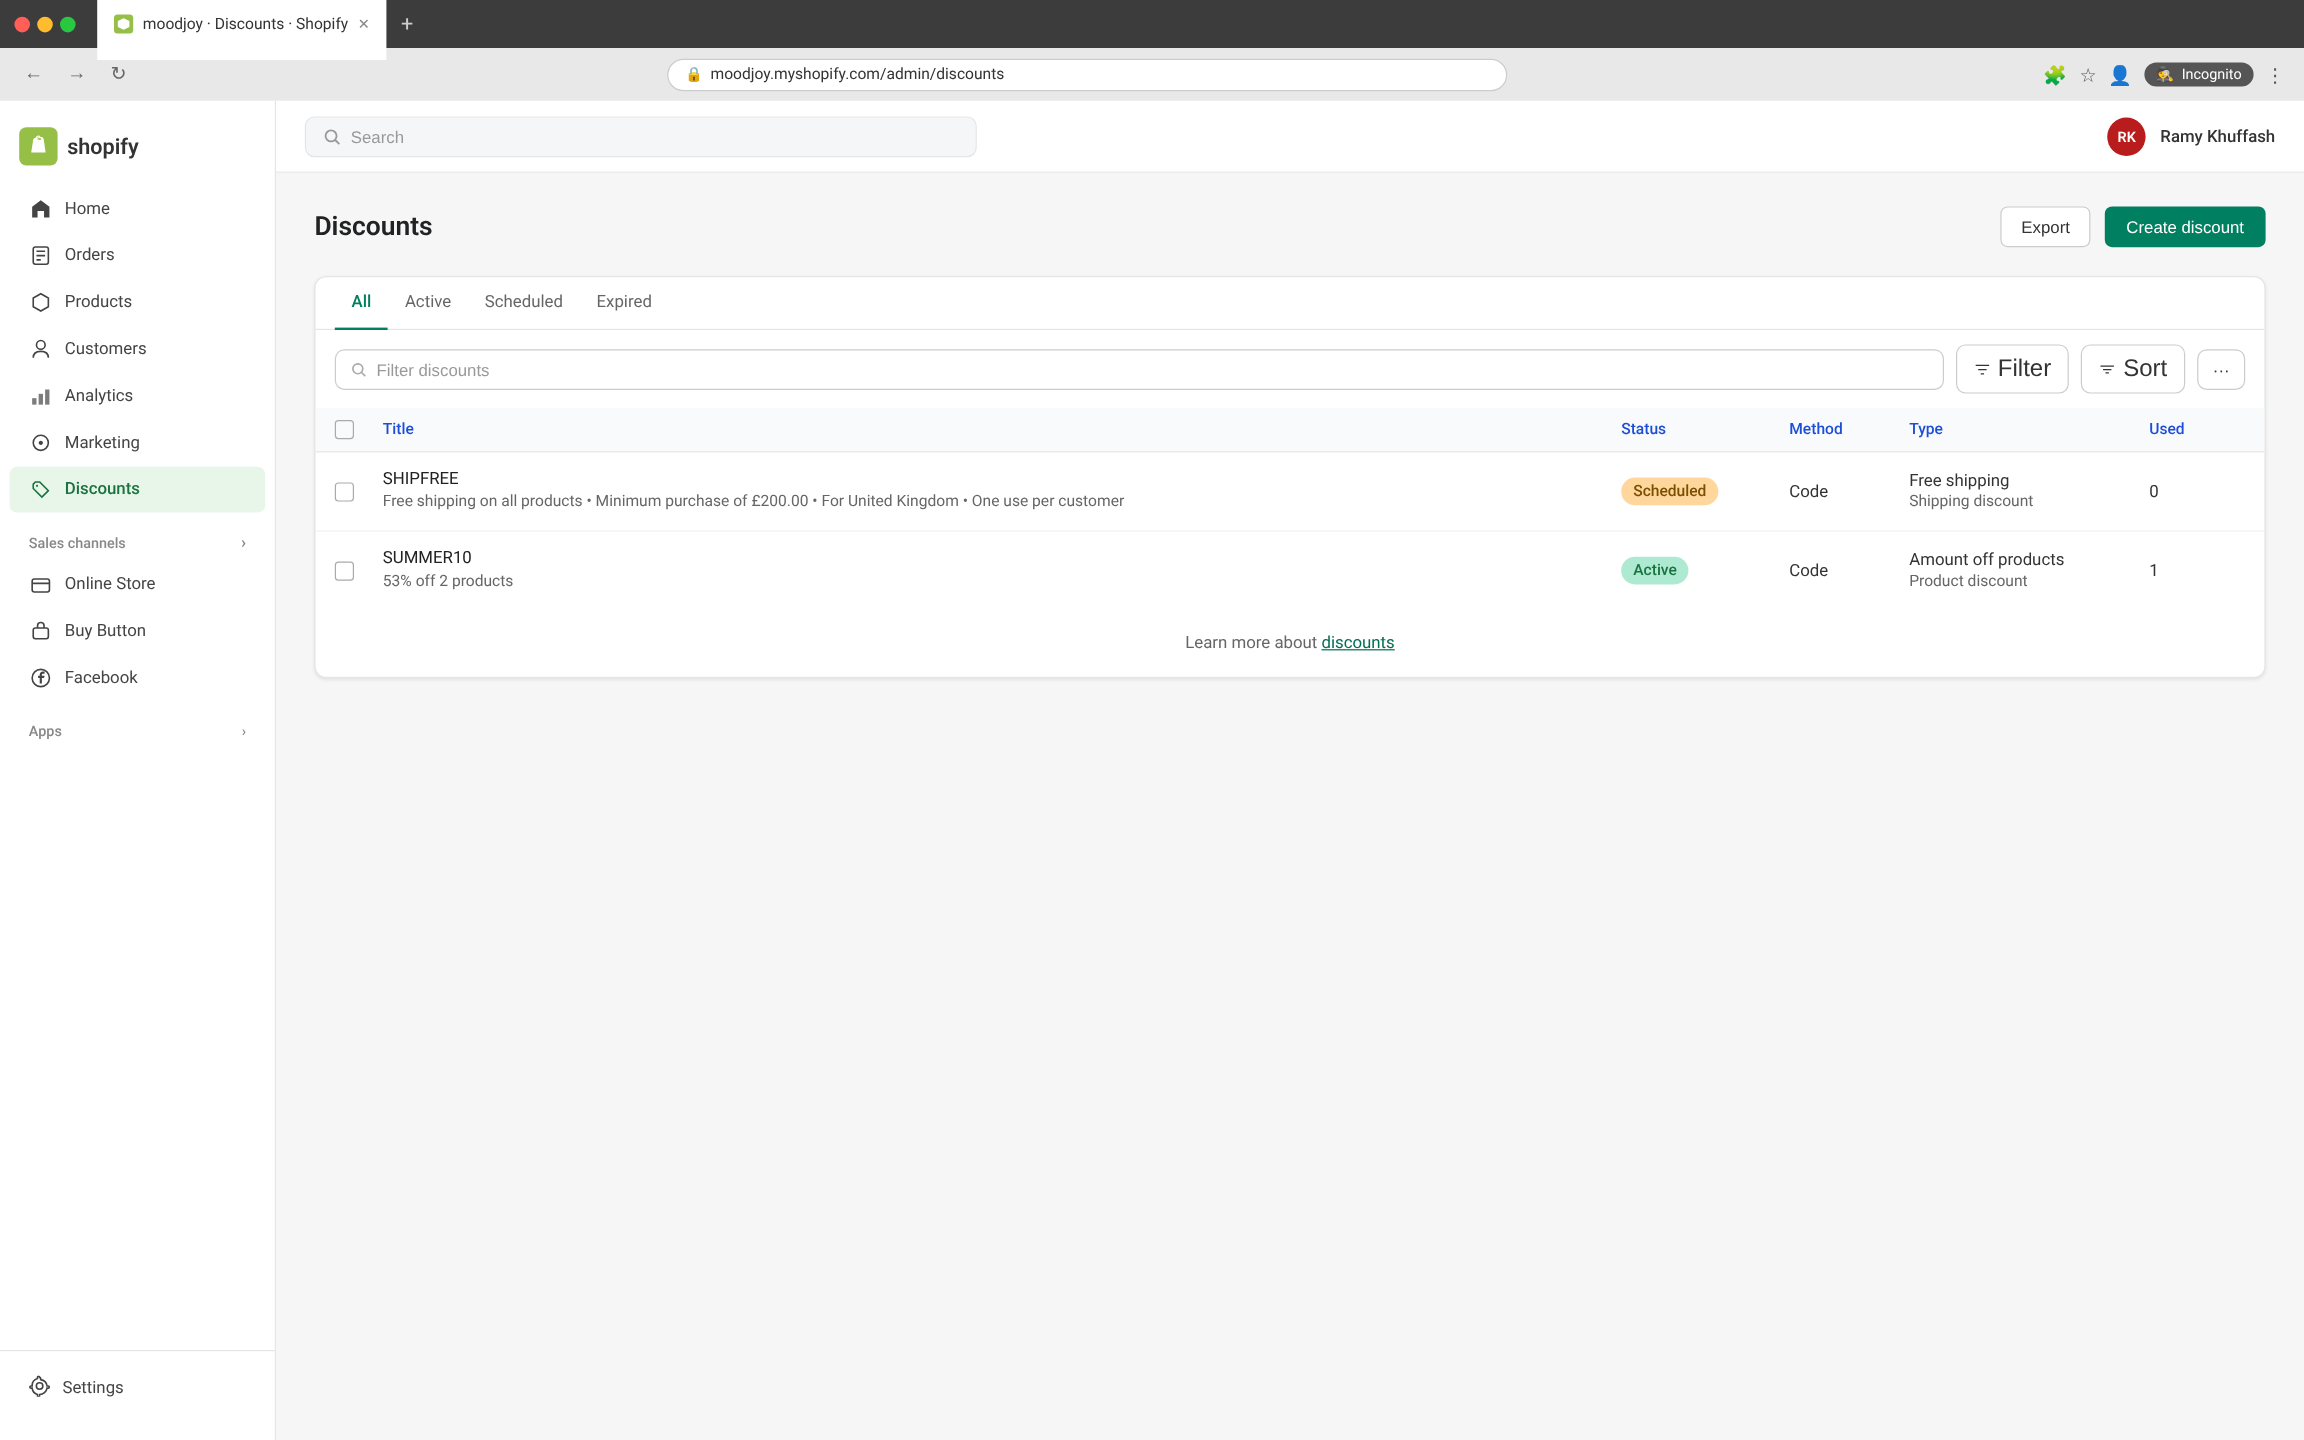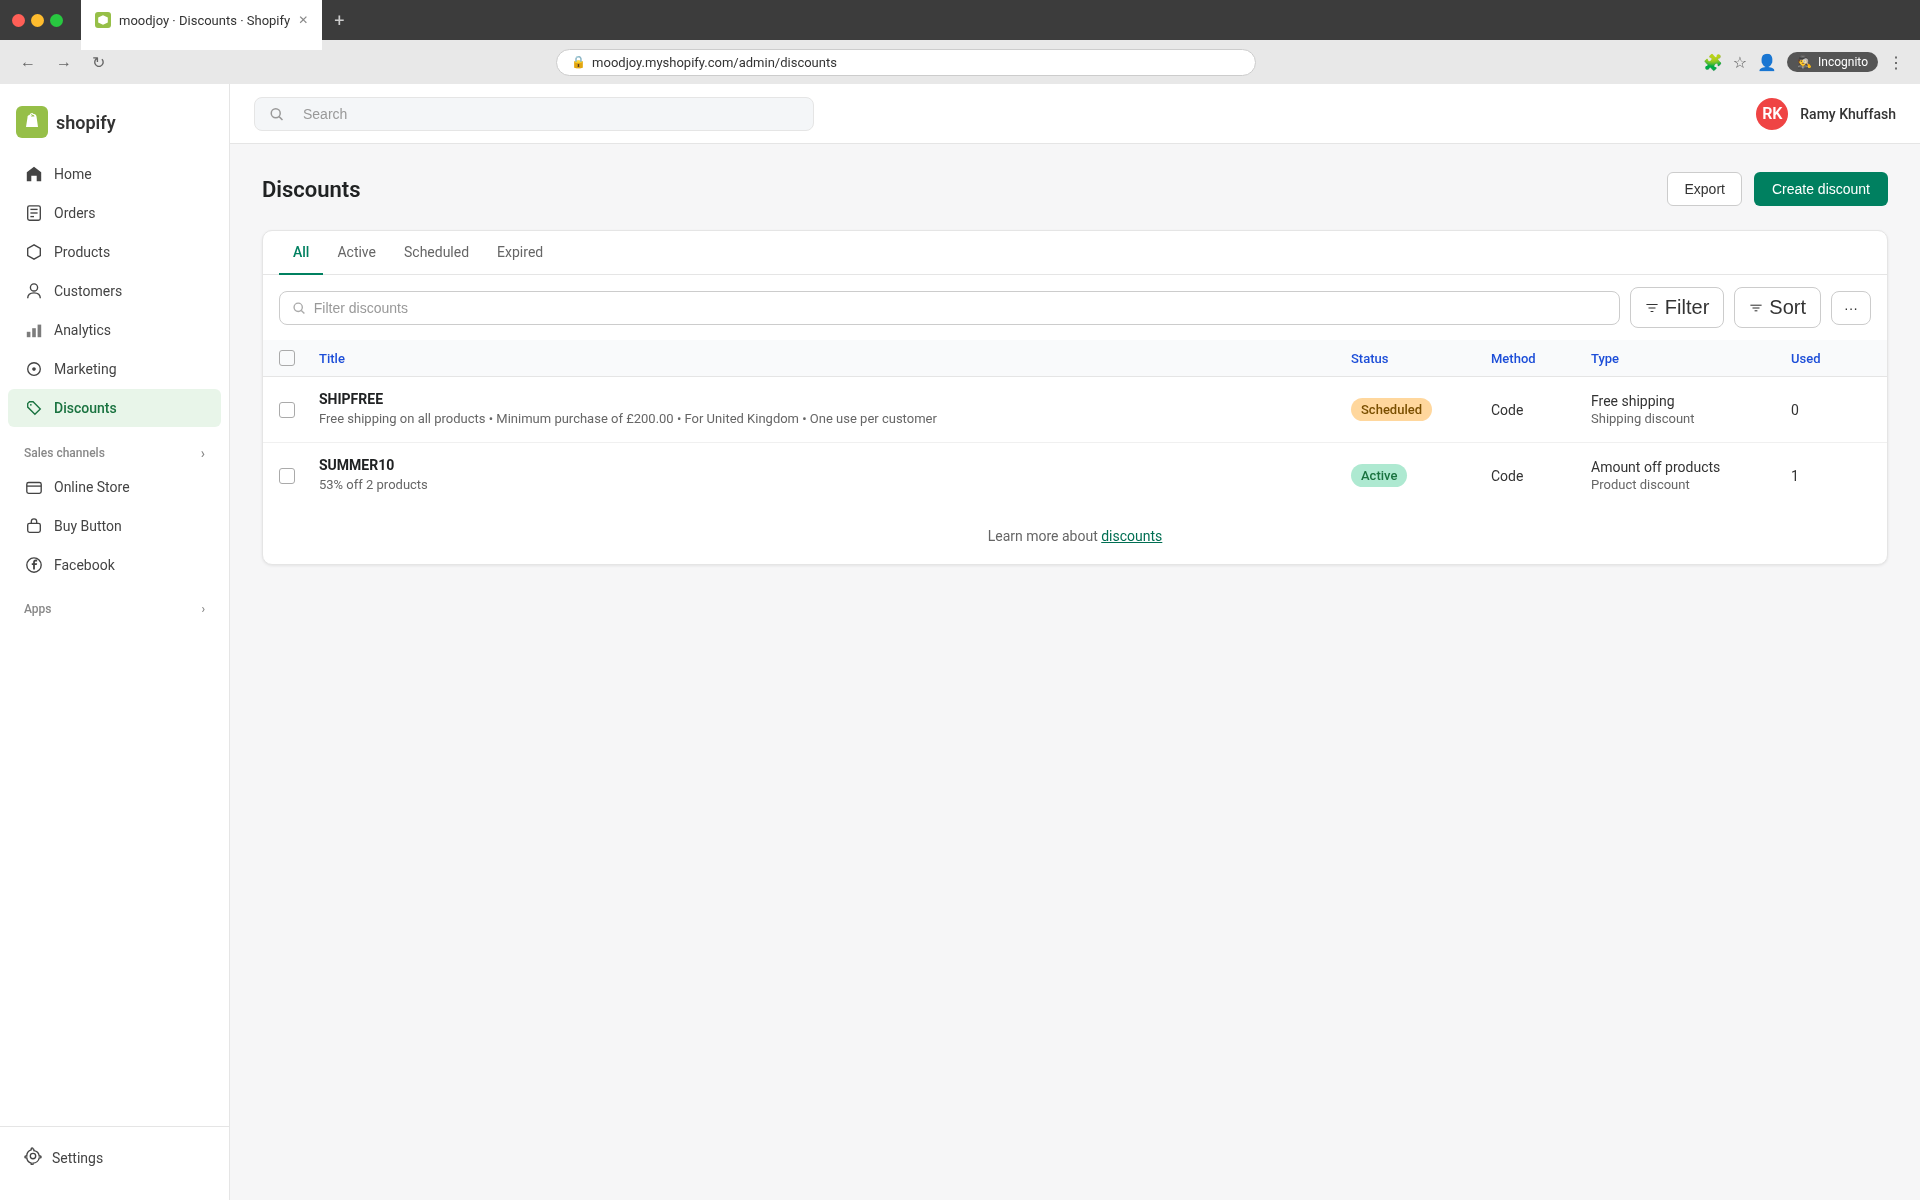--- a/index.html
+++ b/index.html
@@ -45,25 +45,25 @@
 
     .sales-channels-header { display: flex; align-items: center; justify-content: space-between; padding: 10px 16px 6px; color: #888; font-size: 12px; font-weight: 500; margin: 8px 8px 0; }
     .sales-channels-header .chevron { font-size: 14px; }
     .apps-header { display: flex; align-items: center; justify-content: space-between; padding: 10px 16px 6px; color: #888; font-size: 12px; font-weight: 500; margin: 8px 8px 0; }
 
     .sidebar-footer { padding: 12px 16px; border-top: 1px solid #e5e5e5; }
     .settings-item { display: flex; align-items: center; gap: 10px; padding: 8px 8px; cursor: pointer; color: #444; border-radius: 6px; }
 
     
     .topbar { height: 60px; background: #fff; border-bottom: 1px solid #e5e5e5; display: flex; align-items: center; padding: 0 24px; gap: 16px; }
-    .search-bar { flex: 1; max-width: 560px; display: flex; align-items: flex-start; gap: 19px; background: #f4f6f8; border: 1px solid #e5e5e5; border-radius: 8px; padding: 8px 14px; }
+    .search-bar { flex: 1; max-width: 560px; display: flex; align-items: flex-start; gap: 8px; background: #f4f6f8; border: 1px solid #e5e5e5; border-radius: 8px; padding: 8px 14px; }
     .search-bar input { background: none; border: none; outline: none; font-size: 14px; color: #333; width: 100%; }
     .search-bar input::placeholder { color: #999; }
     .topbar-right { margin-left: auto; display: flex; align-items: center; gap: 12px; }
-    .user-avatar { width: 32px; height: 32px; background: #ef4444; border-radius: 50%; display: flex; align-items: center; justify-content: center; color: #fff; font-size: 16px; font-weight: 600; }
+    .user-avatar { width: 32px; height: 32px; background: #b91c1c; border-radius: 50%; display: flex; align-items: center; justify-content: center; color: #fff; font-size: 12px; font-weight: 600; }
     .user-name { font-size: 14px; color: #333; font-weight: 500; }
 
     
     .main-content { flex: 1; padding: 28px 32px; overflow-y: auto; background: #f6f6f7; }
     .page-header { display: flex; align-items: center; justify-content: space-between; margin-bottom: 24px; }
     .page-title { font-size: 22px; font-weight: 600; color: #202223; }
     .header-actions { display: flex; align-items: center; gap: 12px; }
     .btn-export { background: #fff; border: 1px solid #ccc; border-radius: 6px; padding: 8px 16px; font-size: 14px; color: #333; cursor: pointer; }
     .btn-create { background: #008060; border: none; border-radius: 6px; padding: 9px 18px; font-size: 14px; color: #fff; cursor: pointer; font-weight: 500; }
 
@@ -85,21 +85,21 @@
 
     
     .table { width: 100%; }
     .table-header { display: grid; grid-template-columns: 40px 1fr 140px 100px 200px 80px; align-items: center; padding: 10px 16px; border-bottom: 1px solid #e5e5e5; background: #f9fafb; }
     .table-header-cell { font-size: 13px; font-weight: 500; color: #1d4ed8; }
     .table-row { display: grid; grid-template-columns: 40px 1fr 140px 100px 200px 80px; align-items: center; padding: 14px 16px; border-bottom: 1px solid #f0f0f0; cursor: pointer; }
     .table-row:last-child { border-bottom: none; }
 
     .checkbox { width: 16px; height: 16px; border: 1.5px solid #aaa; border-radius: 3px; cursor: pointer; }
 
-    .discount-title { font-size: 14px; font-weight: 700; color: #202223; }
+    .discount-title { font-size: 14px; font-weight: 400; color: #202223; }
     .discount-desc { font-size: 13px; color: #666; margin-top: 3px; line-height: 1.4; }
 
     .status-badge { display: inline-flex; align-items: center; padding: 4px 10px; border-radius: 20px; font-size: 13px; font-weight: 500; }
     .status-scheduled { background: #ffd79d; color: #7a4f00; }
     .status-active { background: #aee9d1; color: #1a7340; }
 
     .method-text { font-size: 14px; color: #333; }
     .type-main { font-size: 14px; color: #333; }
     .type-sub { font-size: 13px; color: #666; margin-top: 2px; }
     .used-num { font-size: 14px; color: #333; }

